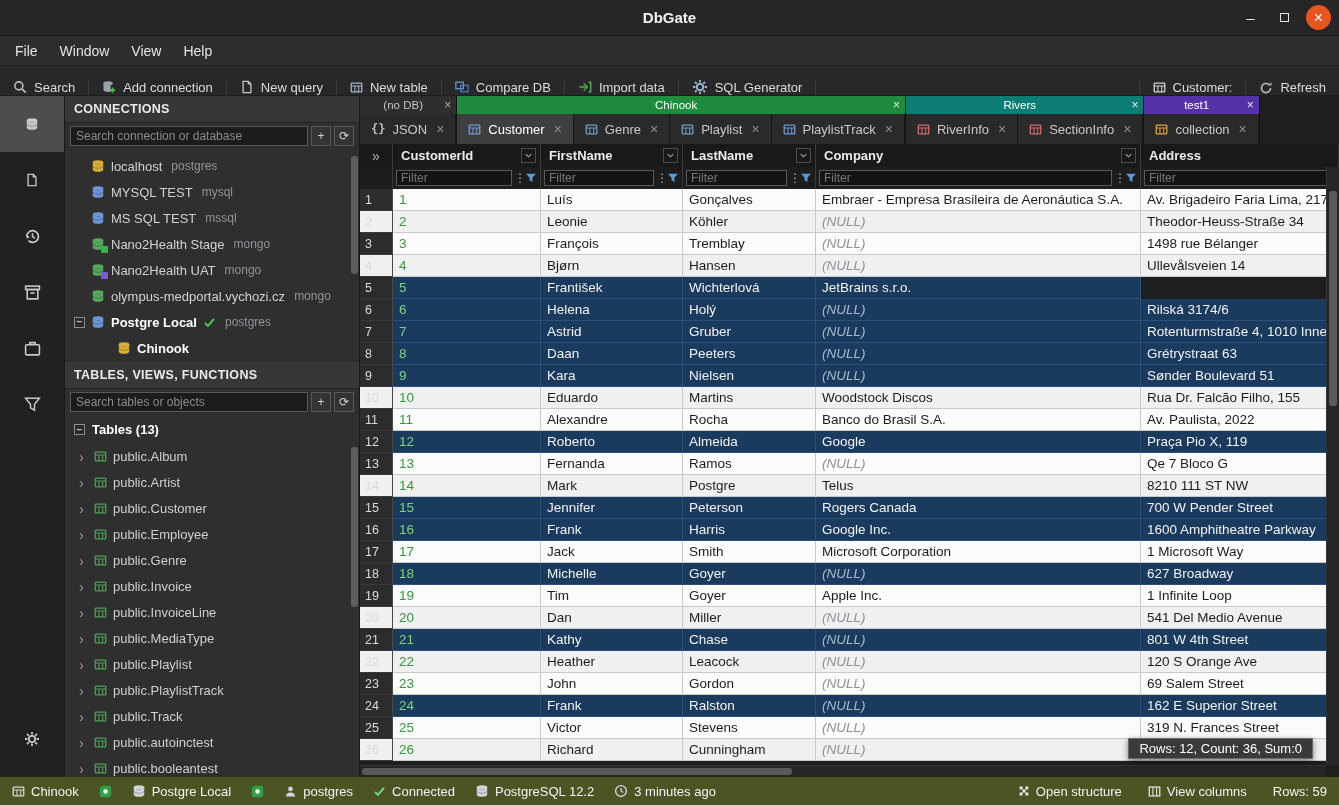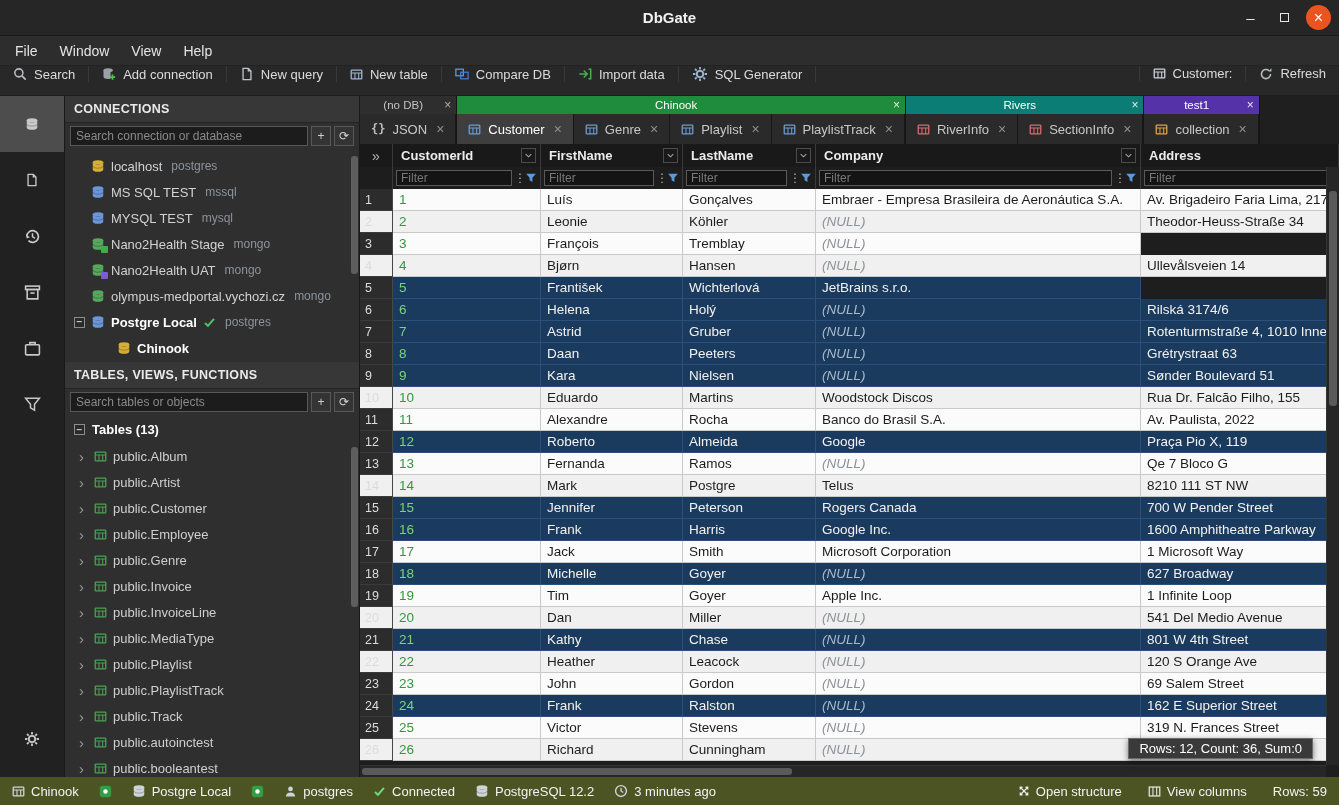--- a/index.html
+++ b/index.html
@@ -19,21 +19,21 @@
   .wc.max span { width:9px; height:9px; border:1.3px solid #e6e6e6; display:block; }
   .wc.close { background:#e9541f; color:#fff; font-size:16px; }
 
   
   .menubar { position:absolute; left:0; top:36px; width:1339px; height:30px; background:#2d2d2d;
     display:flex; align-items:stretch; padding-left:4px; border-bottom:1px solid #222; }
   .menu-item { display:flex; align-items:center; padding:0 11px; font-size:14px; color:#e4e4e4; cursor:default; }
 
   
   .toolbar { position:absolute; left:0; top:66px; width:1339px; height:30px; background:#282828;
-    display:flex; align-items:flex-start; border-bottom:1px solid #1d1d1d; }
+    display:flex; align-items:flex-end; border-bottom:1px solid #1d1d1d; }
   .tb-left, .tb-right { display:flex; align-items:stretch; }
   .tb-right { margin-left:auto; }
   .tb-btn { display:flex; align-items:center; gap:7px; padding:0 13px; font-size:13px; color:#dcdcdc;
     border-right:1px solid #383838; }
   .tb-right .tb-btn { border-right:none; border-left:1px solid #383838; }
 
   
   .iconstrip { position:absolute; left:0; top:96px; width:65px; height:681px; background:#212121;
     display:flex; flex-direction:column; align-items:stretch; border-right:1px solid #191919; }
   .strip-btn { height:56px; display:flex; align-items:center; justify-content:center; }
@@ -337,33 +337,33 @@
         <span class="engine">postgres</span>
       </div>
       <div class="conn-item">
         <span class="ic">
           <svg width="14" height="14" viewBox="0 0 16 16">
             <ellipse cx="8" cy="3.8" rx="6" ry="2.5" fill="#6b97d8"></ellipse>
             <path d="M2 3.8v8.4c0 1.4 2.7 2.5 6 2.5s6-1.1 6-2.5V3.8c0 1.4-2.7 2.5-6 2.5S2 5.2 2 3.8z" fill="#6b97d8"></path>
             <path d="M2 8c0 1.4 2.7 2.5 6 2.5S14 9.4 14 8" fill="none" stroke="rgba(0,0,0,.3)" stroke-width="1"></path>
           </svg>
         </span>
-        <span class="conn-name">MS SQL TEST</span>
-        <span class="engine">mssql</span>
+        <span class="conn-name">MYSQL TEST</span>
+        <span class="engine">mysql</span>
       </div>
       <div class="conn-item">
         <span class="ic">
           <svg width="14" height="14" viewBox="0 0 16 16">
             <ellipse cx="8" cy="3.8" rx="6" ry="2.5" fill="#6b97d8"></ellipse>
             <path d="M2 3.8v8.4c0 1.4 2.7 2.5 6 2.5s6-1.1 6-2.5V3.8c0 1.4-2.7 2.5-6 2.5S2 5.2 2 3.8z" fill="#6b97d8"></path>
             <path d="M2 8c0 1.4 2.7 2.5 6 2.5S14 9.4 14 8" fill="none" stroke="rgba(0,0,0,.3)" stroke-width="1"></path>
           </svg>
         </span>
-        <span class="conn-name">MYSQL TEST</span>
-        <span class="engine">mysql</span>
+        <span class="conn-name">MS SQL TEST</span>
+        <span class="engine">mssql</span>
       </div>
       <div class="conn-item">
         <span class="ic">
           <svg width="14" height="14" viewBox="0 0 16 16">
             <ellipse cx="8" cy="3.8" rx="6" ry="2.5" fill="#57a75c"></ellipse>
             <path d="M2 3.8v8.4c0 1.4 2.7 2.5 6 2.5s6-1.1 6-2.5V3.8c0 1.4-2.7 2.5-6 2.5S2 5.2 2 3.8z" fill="#57a75c"></path>
             <path d="M2 8c0 1.4 2.7 2.5 6 2.5S14 9.4 14 8" fill="none" stroke="rgba(0,0,0,.3)" stroke-width="1"></path>
           </svg>
           <span class="mini-badge green"></span>
         </span>
@@ -779,20 +779,21 @@
           <div class="gcell flex">Theodor-Heuss-Straße 34</div>
         </div>
         <div class="grow">
           <div class="gcell rownum" style="width:33px">3</div>
           <div class="gcell id" style="width:148px">3</div>
           <div class="gcell" style="width:142px">François</div>
           <div class="gcell" style="width:133px">Tremblay</div>
           <div class="gcell" style="width:325px">
             <span class="null">(NULL)</span>
           </div>
+          <div class="gcell flex">1498 rue Bélanger</div>
         </div>
         <div class="grow alt">
           <div class="gcell rownum" style="width:33px">4</div>
           <div class="gcell id" style="width:148px">4</div>
           <div class="gcell" style="width:142px">Bjørn</div>
           <div class="gcell" style="width:133px">Hansen</div>
           <div class="gcell" style="width:325px">
             <span class="null">(NULL)</span>
           </div>
           <div class="gcell flex">Ullevålsveien 14</div>

